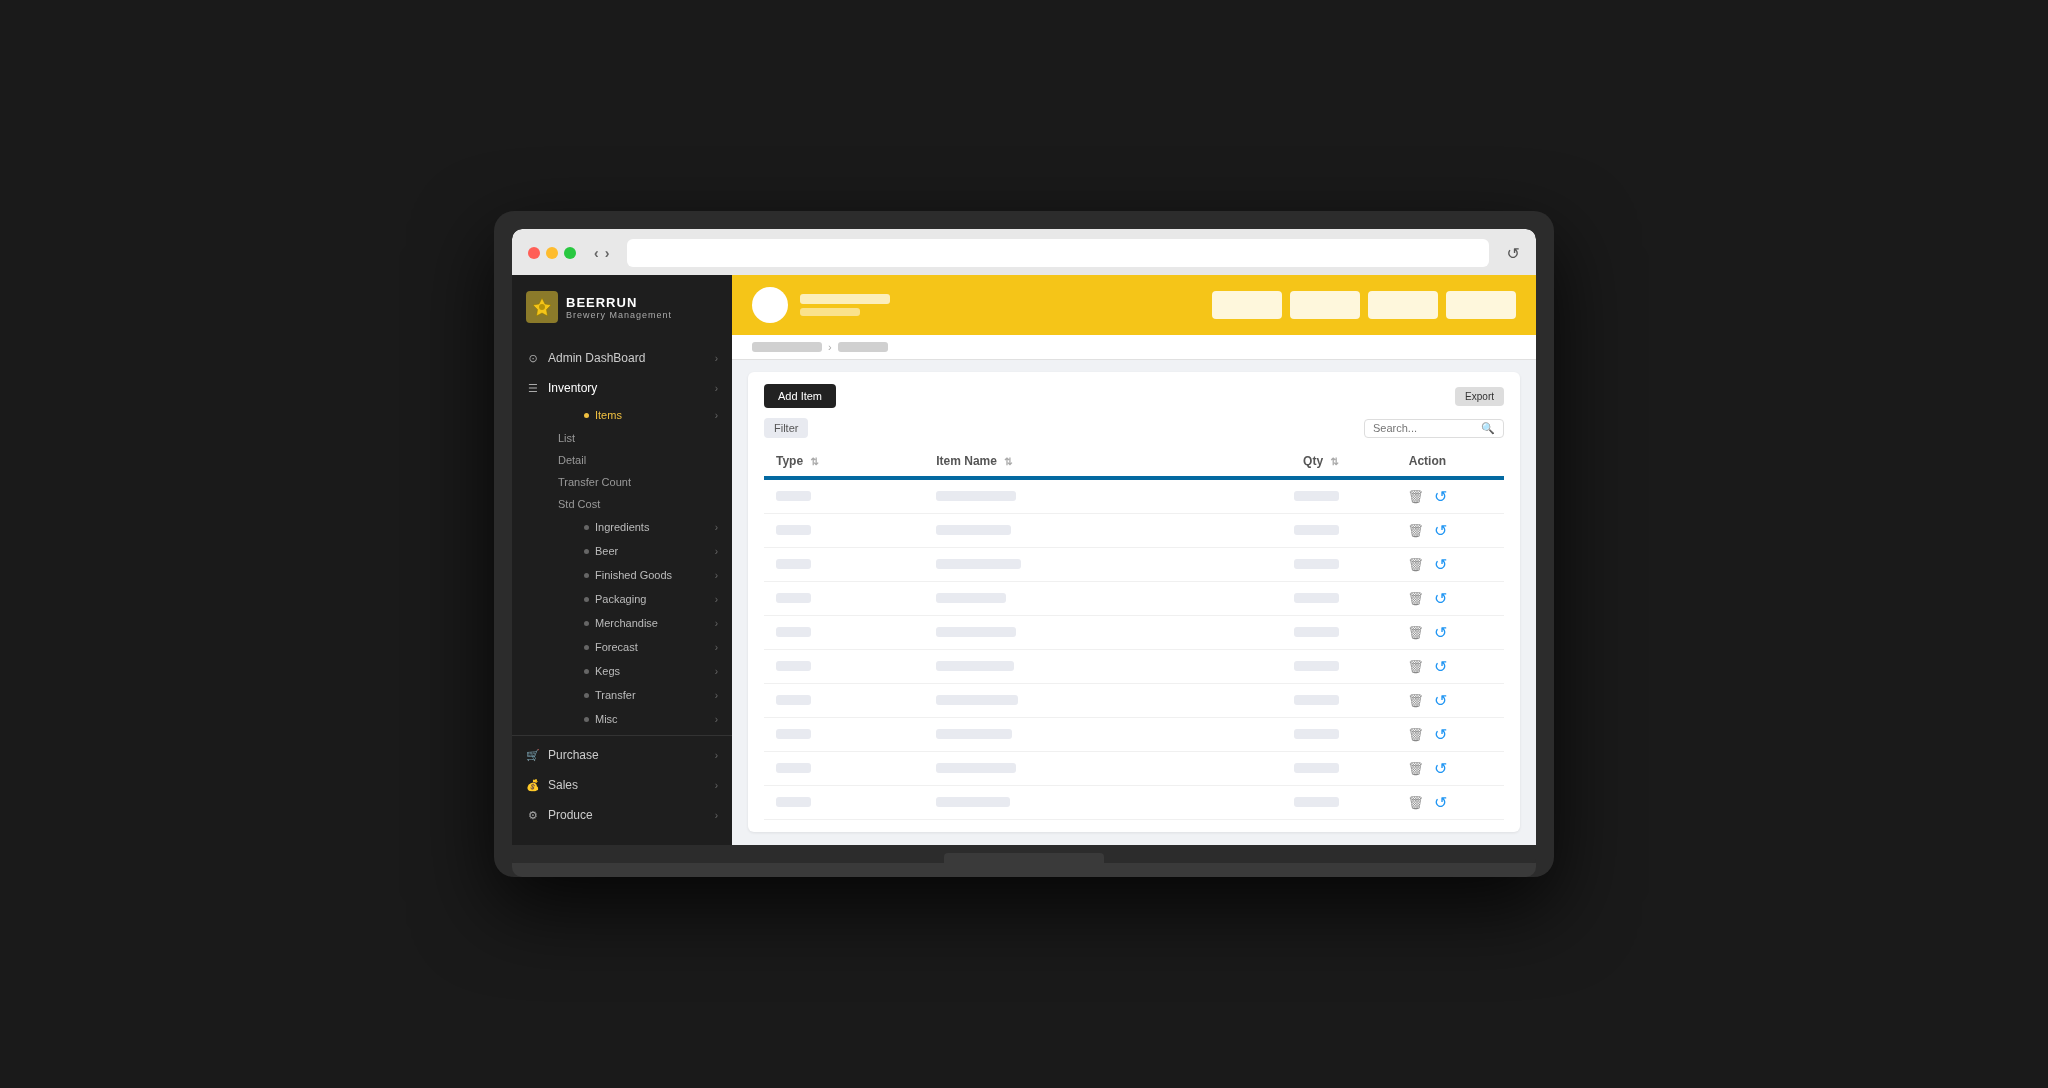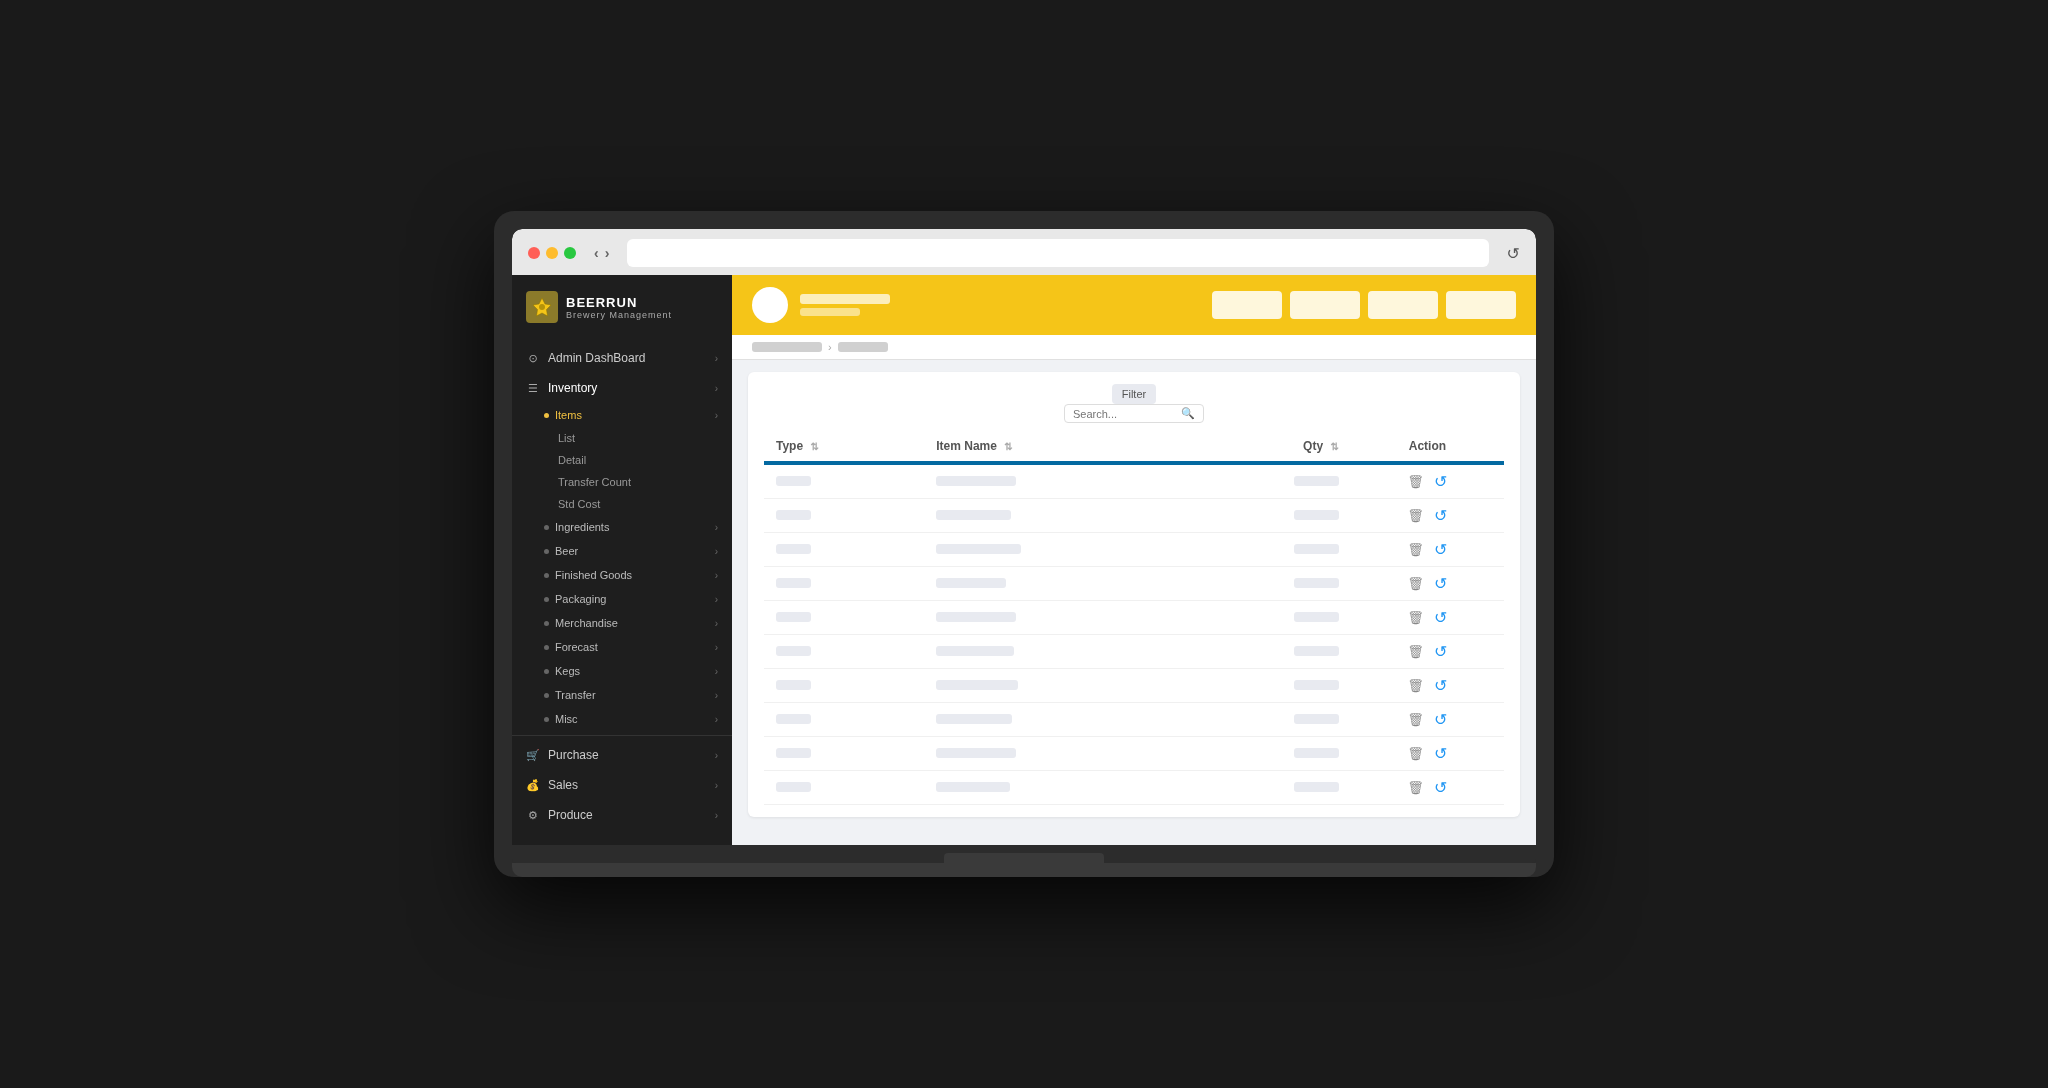--- a/index.html
+++ b/index.html
@@ -174,20 +174,21 @@
       cursor: pointer;
       justify-content: space-between;
       transition: background 0.15s;
     }
     .nav-sub-item.active { color: #f0c040; }
 
     .nav-sub-item-left {
       display: flex;
       align-items: center;
       gap: 6px;
+      margin-left: 40px;
     }
 
     .dot { width: 5px; height: 5px; border-radius: 50%; background: #666; }
     .dot.active-dot { background: #f0c040; }
 
     .nav-sub-sub-item {
       display: flex;
       align-items: center;
       padding: 5px 14px 5px 46px;
       color: #999;
@@ -358,21 +359,20 @@
       font-weight: 600;
       cursor: pointer;
       height: 32px;
     }
 
     .table-toolbar {
       display: flex;
       align-items: center;
       justify-content: space-between;
       margin-bottom: 8px;
-      flex-direction: column;
     }
 
     .filter-tag {
       background: #e8eaf0;
       border-radius: 4px;
       padding: 4px 10px;
       font-size: 11px;
       color: #555;
     }
 
@@ -668,20 +668,26 @@
 
         <div class="breadcrumb-bar">
           <div class="breadcrumb-item" style="width:70px;"></div>
           <span style="color:#aaa; font-size:11px;">›</span>
           <div class="breadcrumb-item" style="width:50px;"></div>
         </div>
 
         <div class="content-body">
           <div class="content-card">
 
+            <div class="card-toolbar">
+              <button class="btn-dark">Add Item</button>
+              <div style="display:flex; gap:6px;">
+                <button class="btn-right">Export</button>
+              </div>
+            </div>
 
 
             <div class="table-toolbar">
               <div class="filter-tag">Filter</div>
               <div class="search-box">
                 <input type="text" placeholder="Search..." style="">
                 <span class="search-icon-small">🔍</span>
               </div>
             </div>
 

